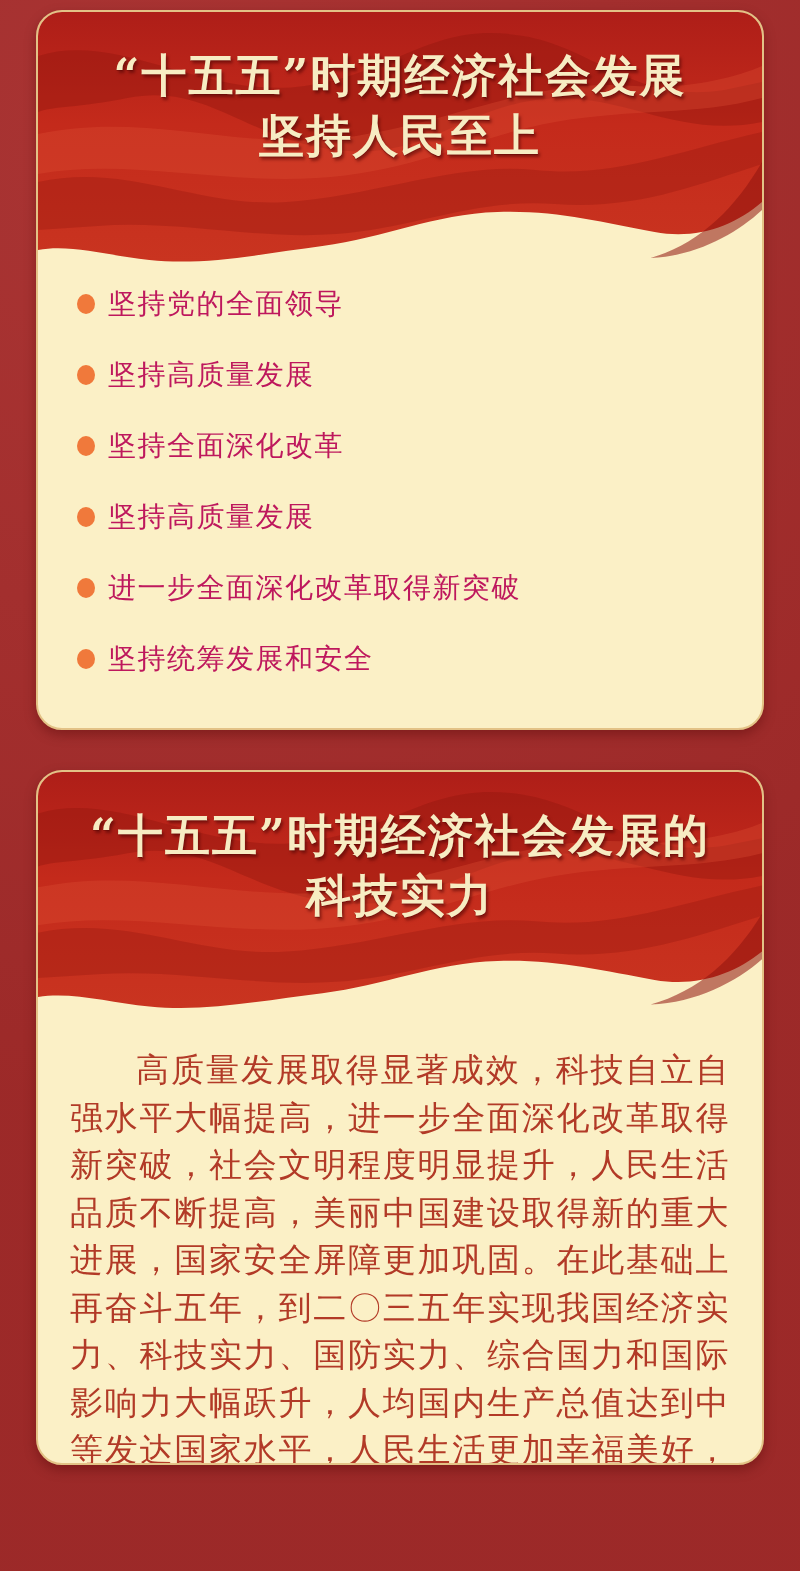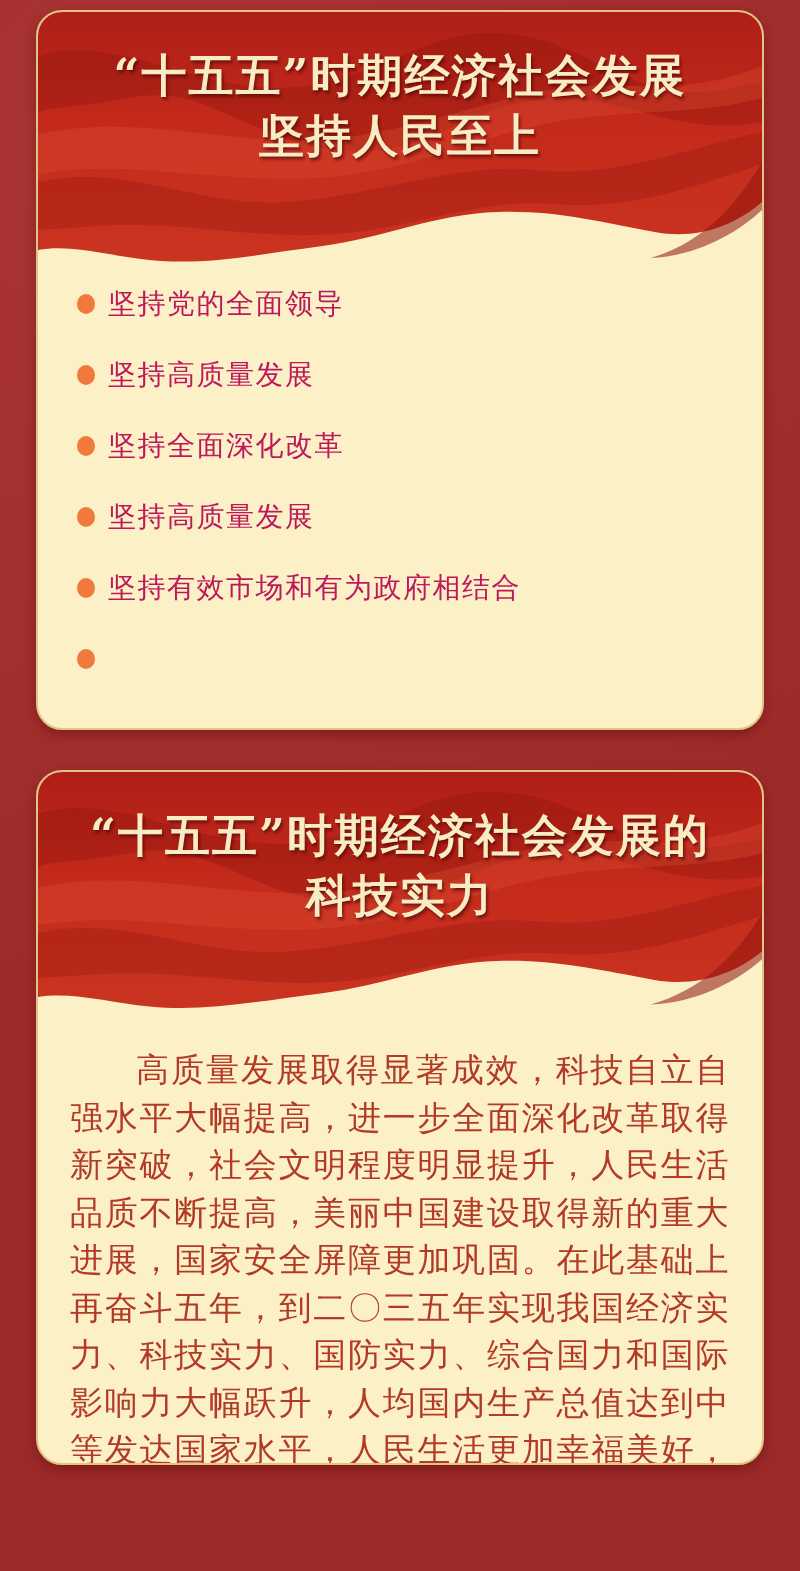--- a/index.html
+++ b/index.html
@@ -140,24 +140,25 @@
       <li>
         <span class="bullet"></span>
         <span class="principle-text">坚持全面深化改革</span>
       </li>
       <li>
         <span class="bullet"></span>
         <span class="principle-text">坚持高质量发展</span>
       </li>
       <li>
         <span class="bullet"></span>
-        <span class="principle-text">坚持有效市场和有为政府相结合</span>
+        <span class="principle-text">进一步全面深化改革取得新突破</span>
       </li>
       <li>
         <span class="bullet"></span>
+        <span class="principle-text">坚持统筹发展和安全</span>
       </li>
     </ul>
   </section>
 
   <section class="card card-goals">
     <div class="flag">
       <svg viewBox="0 0 728 256" preserveAspectRatio="none" aria-hidden="true">
         <defs>
           <linearGradient id="flagGradB" x1="0" y1="0" x2="0" y2="1">
             <stop offset="0" stop-color="#AE1E18"></stop>

